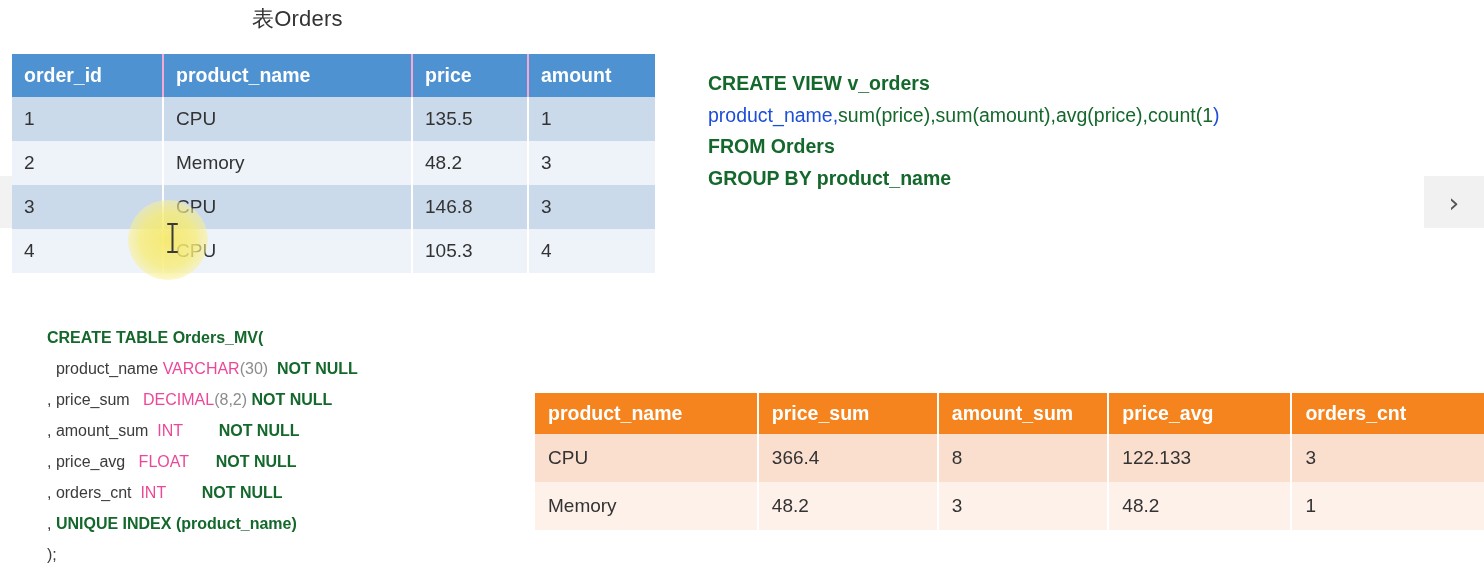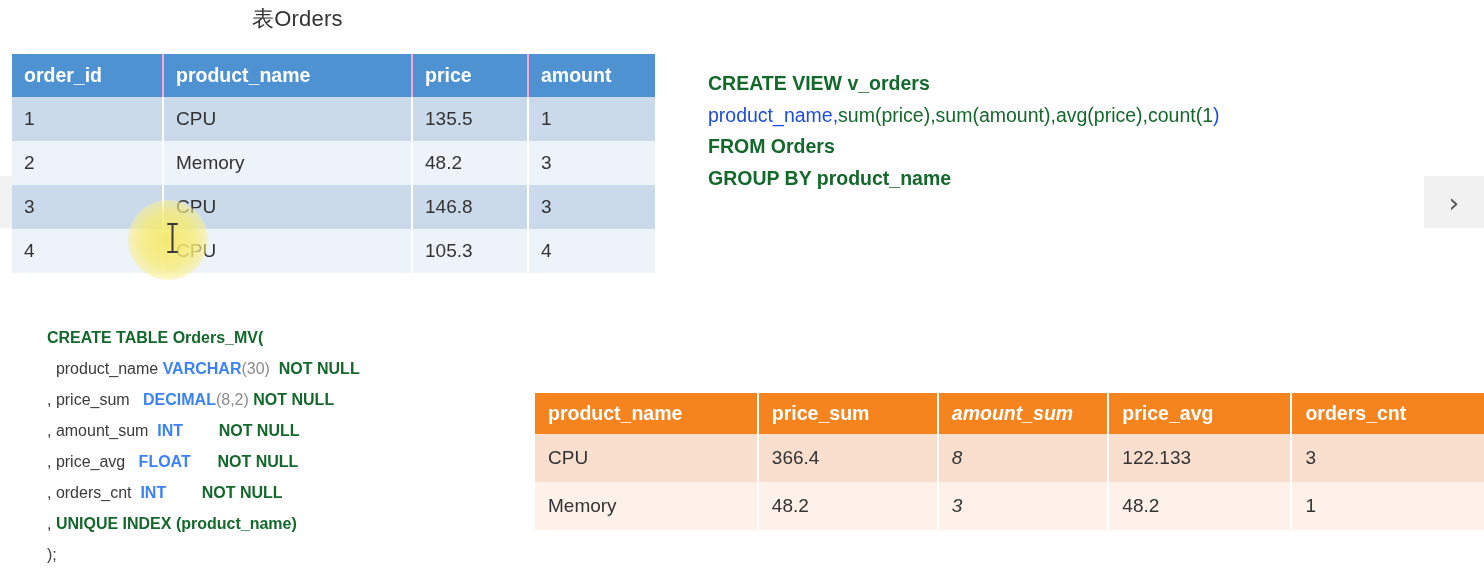--- a/index.html
+++ b/index.html
@@ -83,21 +83,21 @@
     position: absolute;
     left: 24px;
     top: 322px;
     font-size: 16px;
     line-height: 31px;
     white-space: pre;
     margin-left: 23px;
   }
   .ct-line { display: block; }
   .id   { color: #3b3b3b; font-weight: normal; }
-  .type { color: #3b82f6; font-weight: bold; }
+  .type { color: #ec4899; font-weight: normal; }
   .num  { color: #8c8c8c; font-weight: normal; }
   .nn   { color: #14682c; font-weight: bold; }
 
   
   #mv-table {
     position: absolute;
     left: 535px;
     top: 393px;
     width: 949px;
     border-collapse: collapse;
@@ -120,21 +120,21 @@
     padding: 13px 0 13px 13px;
     color: #333333;
     border-right: 2px solid #ffffff;
     box-sizing: border-box;
   }
   #mv-table td:last-child { border-right: none; }
   #mv-table tbody tr:nth-child(odd)  td { background: #fadfcf; }
   #mv-table tbody tr:nth-child(even) td { background: #fdf1ea; }
   .mv-c0 { width: 213px; }
   .mv-c1 { width: 172px; }
-  .mv-c2 { width: 163px; font-style: italic; }
+  .mv-c2 { width: 163px; }
   .mv-c3 { width: 175px; }
   .mv-c4 { width: 184px; }
 
   
   #next-button {
     position: absolute;
     left: 1424px;
     top: 176px;
     width: 60px;
     height: 52px;

